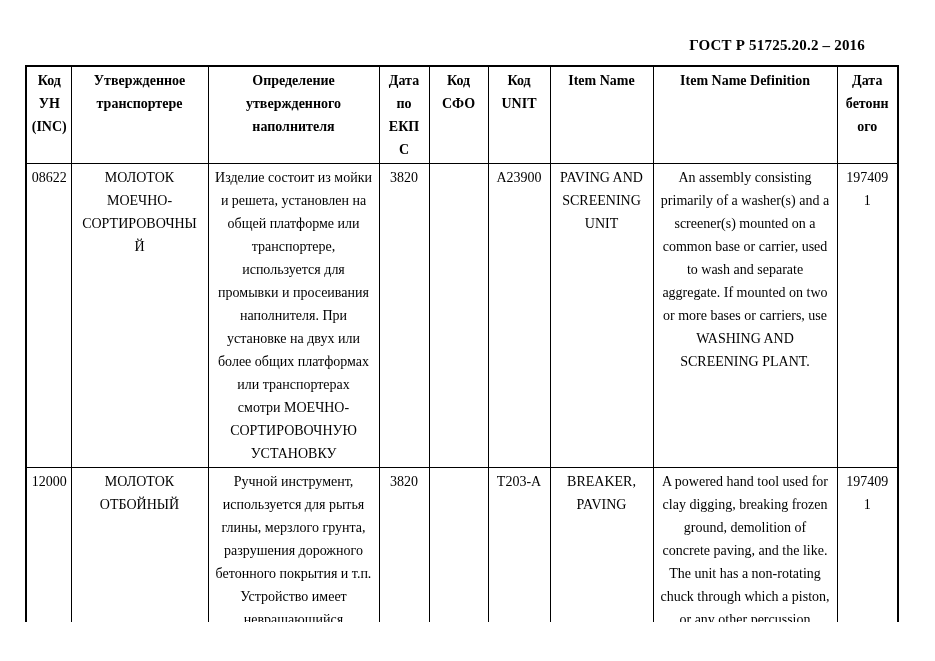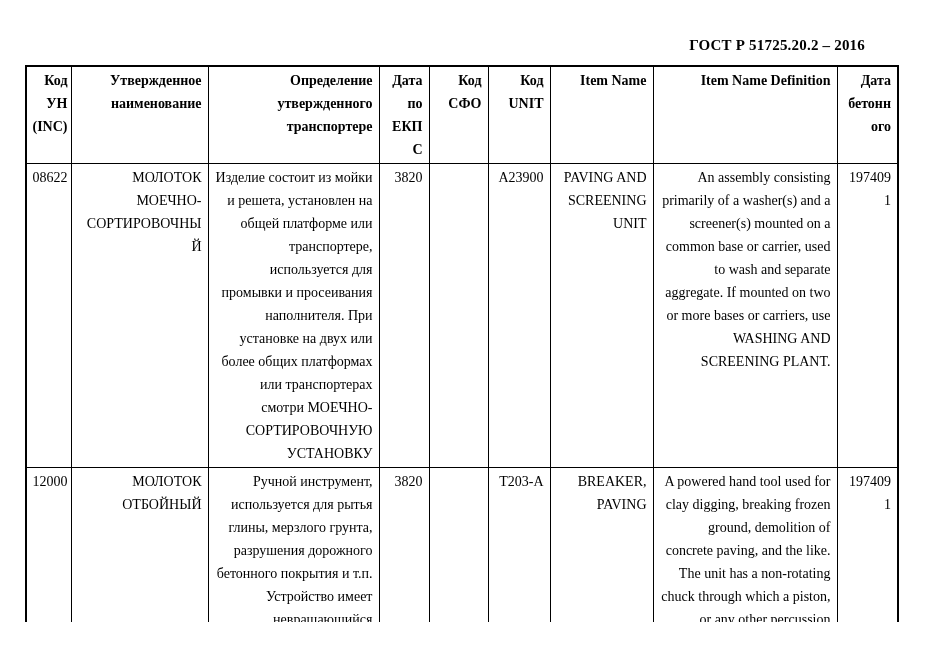--- a/index.html
+++ b/index.html
@@ -30,21 +30,21 @@
     top: 65px;
     left: 25px;
     width: 872px;
     border-collapse: collapse;
     table-layout: fixed;
     border: 2px solid #000;
   }
   .gost-table th, .gost-table td {
     border: 1px solid #000;
     vertical-align: top;
-    text-align: right;
+    text-align: center;
     padding: 2px 6px;
     font-size: 14px;
     line-height: 23px;
     overflow-wrap: break-word;
     font-weight: normal;
   }
   .gost-table th {
     font-weight: bold;
   }
   .gost-table td.code-cell, .gost-table th.code-cell {
@@ -73,22 +73,22 @@
       <col style="width:50px">
       <col style="width:59px">
       <col style="width:62px">
       <col style="width:103px">
       <col style="width:184px">
       <col style="width:61px">
     </colgroup>
     <thead>
       <tr>
         <th class="code-cell">Код УН (INC)</th>
-        <th>Утвержденное наименование</th>
-        <th>Определение утвержденного транспортере</th>
+        <th>Утвержденное транспортере</th>
+        <th>Определение утвержденного наполнителя</th>
         <th>Дата по ЕКПС</th>
         <th>Код СФО</th>
         <th>Код UNIT</th>
         <th>Item Name</th>
         <th>Item Name Definition</th>
         <th>Дата бетонного</th>
       </tr>
     </thead>
     <tbody>
       <tr>

